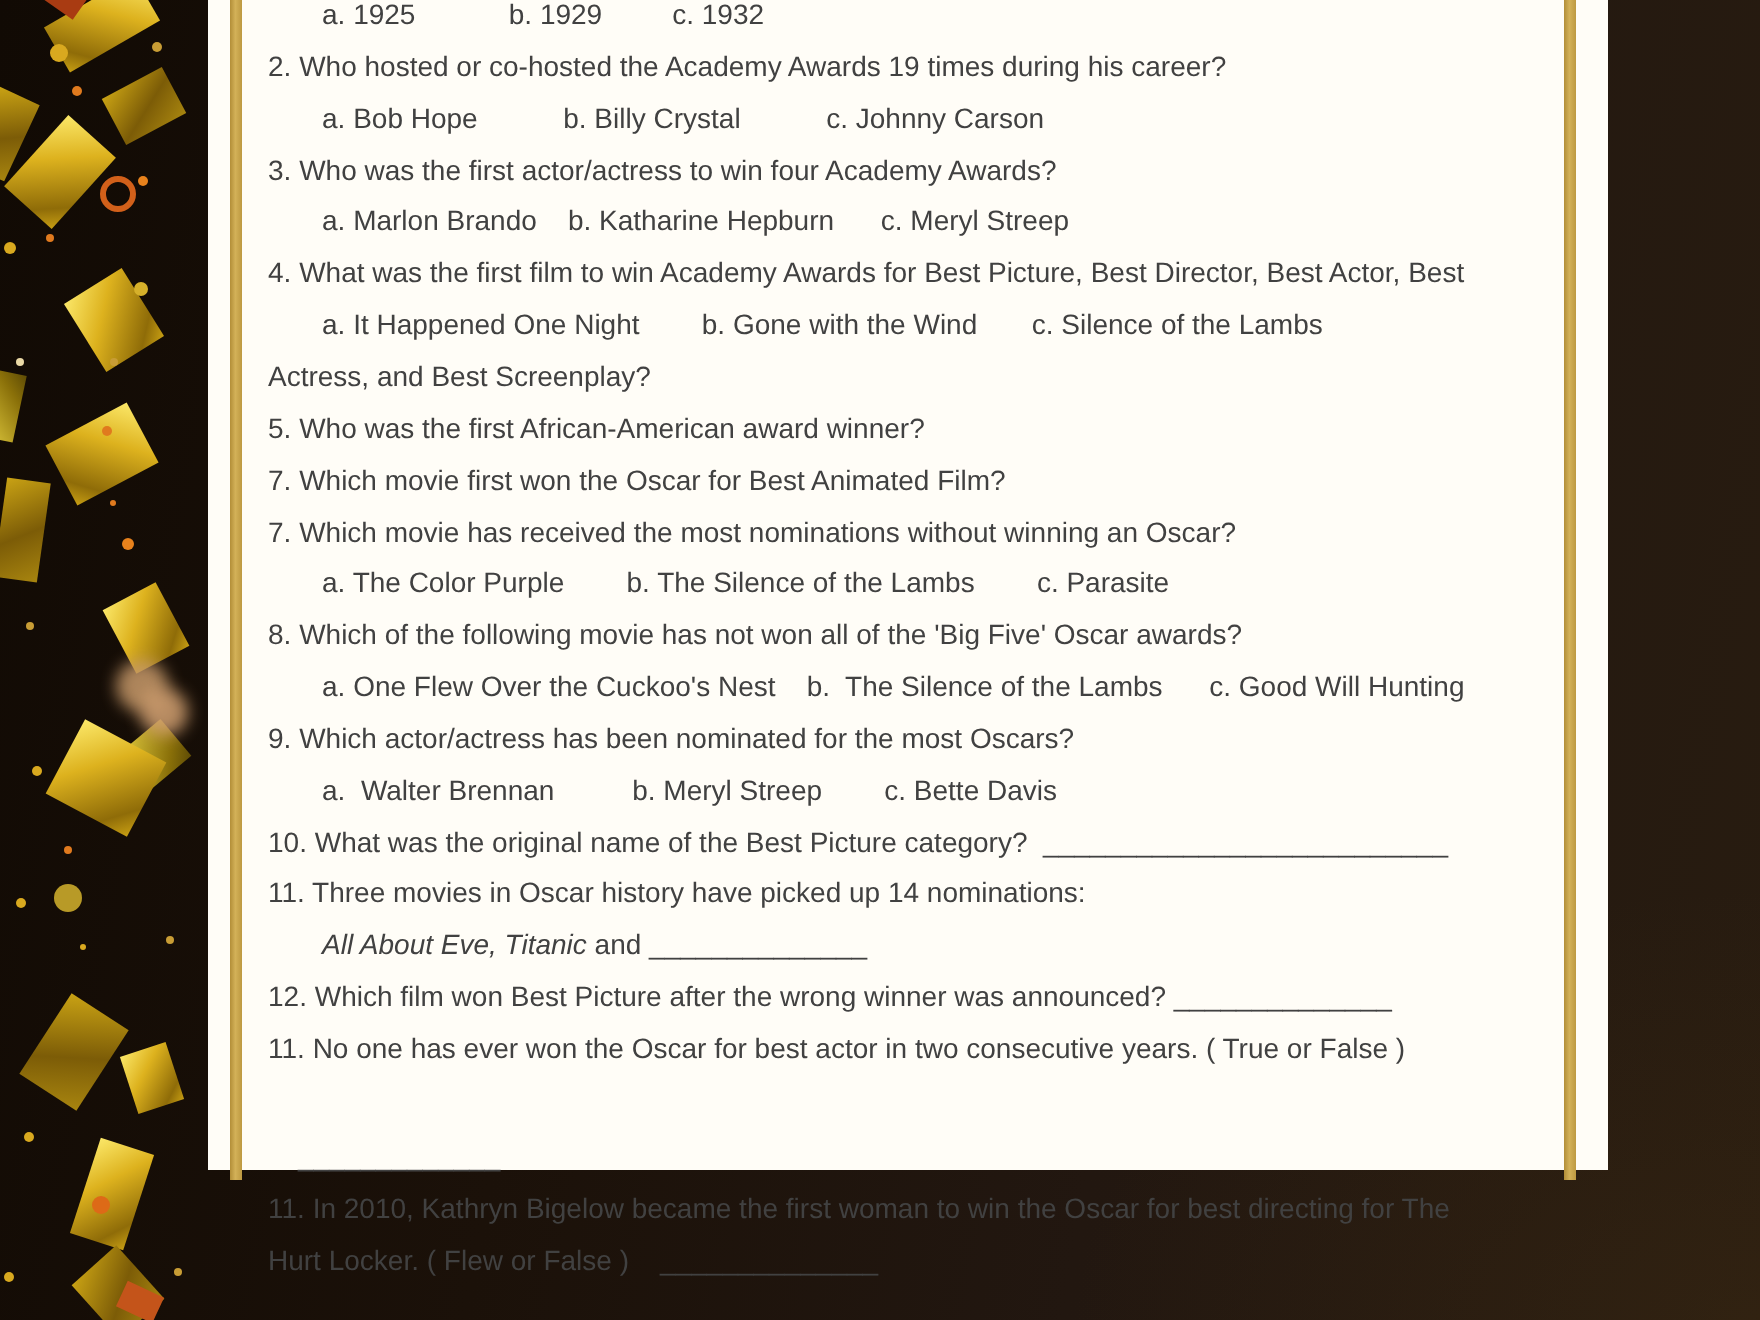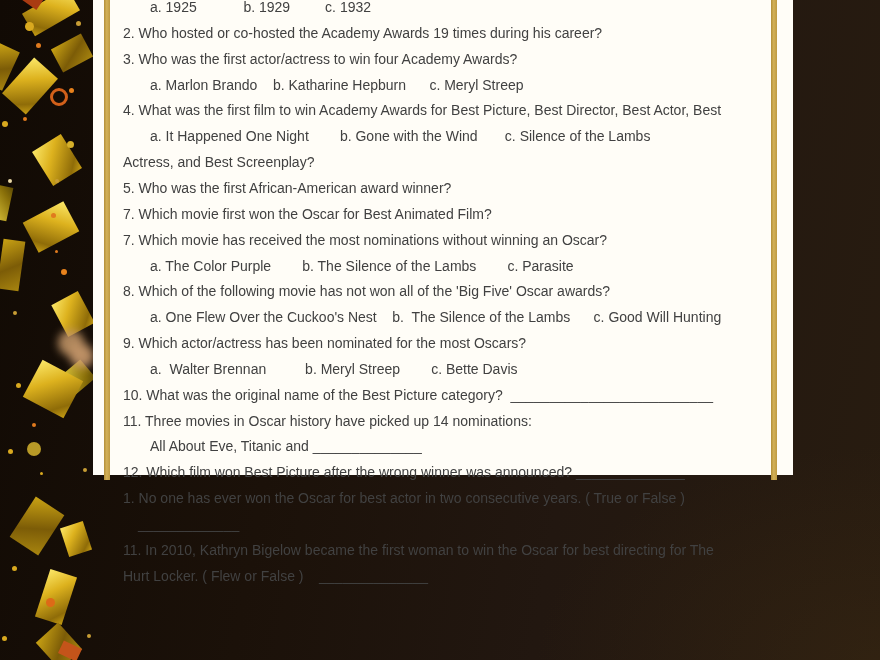--- a/index.html
+++ b/index.html
@@ -12,32 +12,32 @@
   .cf-rect{position:absolute;}
   .va{background:linear-gradient(135deg,#f9e express 0%);}
   .cf-rect.va{background:linear-gradient(135deg,#f9e express);}
   
   .cf-rect.va{background:linear-gradient(135deg,#fbe768 0%,#ddb21e 38%,#8f6c08 82%,#c79e13 100%);}
   .cf-rect.vb{background:linear-gradient(150deg,#c9a214 0%,#7c5c07 55%,#a8850f 100%);}
   .cf-rect.vc{background:linear-gradient(45deg,#e0ca3e 0%,#8a7009 70%,#5f4c05 100%);}
   .cf-dot{position:absolute;border-radius:50%;}
   .cf-dot.ring{background:transparent !important;border:3px solid #d2601a;}
   .cf-dot.soft{filter:blur(4px);opacity:.85;}
-  .paper{position:absolute;left:93px;top:0;width:700px;height:475px;background:#fffdf7;z-index:2;}
+  .paper{position:absolute;left:104px;top:0;width:700px;height:585px;background:#fffdf7;z-index:2;}
   .gold-line{position:absolute;top:-5px;bottom:-5px;width:6px;
     background:linear-gradient(to right,#b28e38,#d3b158 45%,#bd9941);}
   .gold-line.left{left:11px;}
   .gold-line.right{left:678px;}
   .content{position:absolute;left:30px;top:-4.9px;width:648px;color:#414141;
     font-size:14px;line-height:25.85px;}
   .line{white-space:pre;height:25.85px;}
   .line.q{padding-left:0;}
   .line.opt{padding-left:27px;}
-  .line.half{padding-left:15px;}
-  .it{}
+  .line.half{padding-left:15px;margin-top:28px;}
+  .it{font-style:italic;}
 </style>
 </head>
 <body>
 
 <div class="stage">
   <div class="confetti" id="confetti">
       <div class="cf-rect va" style="left: 38px; top: -14px; width: 26px; height: 52px; transform: rotate(60deg);"></div>
       <div class="cf-rect" style="left: 24px; top: -8px; width: 18px; height: 14px; transform: rotate(35deg); background: rgb(169, 59, 18);"></div>
       <div class="cf-rect vb" style="left: 55px; top: 40px; width: 34px; height: 26px; transform: rotate(-28deg);"></div>
       <div class="cf-rect vb" style="left: -10px; top: 46px; width: 22px; height: 42px; transform: rotate(25deg);"></div>
@@ -80,36 +80,37 @@
       <div class="cf-dot" style="left: 46px; top: 598px; width: 9px; height: 9px; background: rgb(221, 106, 23);"></div>
       <div class="cf-dot" style="left: 2px; top: 636px; width: 5px; height: 5px; background: rgb(217, 169, 31);"></div>
       <div class="cf-dot" style="left: 87px; top: 634px; width: 4px; height: 4px; background: rgb(200, 157, 53);"></div>
     </div>
   <div class="paper">
     <div class="gold-line left"></div>
     <div class="gold-line right"></div>
     <div class="content" id="quiz-lines">
         <div class="line opt"><span>a. 1925            b. 1929         c. 1932</span></div>
         <div class="line q"><span>2. Who hosted or co-hosted the Academy Awards 19 times during his career?</span></div>
+        <div class="line opt"><span>a. Bob Hope           b. Billy Crystal           c. Johnny Carson</span></div>
         <div class="line q"><span>3. Who was the first actor/actress to win four Academy Awards?</span></div>
         <div class="line opt"><span>a. Marlon Brando    b. Katharine Hepburn      c. Meryl Streep</span></div>
         <div class="line q"><span>4. What was the first film to win Academy Awards for Best Picture, Best Director, Best Actor, Best</span></div>
         <div class="line opt"><span>a. It Happened One Night        b. Gone with the Wind       c. Silence of the Lambs</span></div>
         <div class="line q"><span>Actress, and Best Screenplay?</span></div>
         <div class="line q"><span>5. Who was the first African-American award winner?</span></div>
         <div class="line q"><span>7. Which movie first won the Oscar for Best Animated Film?</span></div>
         <div class="line q"><span>7. Which movie has received the most nominations without winning an Oscar?</span></div>
         <div class="line opt"><span>a. The Color Purple        b. The Silence of the Lambs        c. Parasite</span></div>
         <div class="line q"><span>8. Which of the following movie has not won all of the 'Big Five' Oscar awards?</span></div>
         <div class="line opt"><span>a. One Flew Over the Cuckoo's Nest    b.  The Silence of the Lambs      c. Good Will Hunting</span></div>
         <div class="line q"><span>9. Which actor/actress has been nominated for the most Oscars?</span></div>
         <div class="line opt"><span>a.  Walter Brennan          b. Meryl Streep        c. Bette Davis</span></div>
         <div class="line q"><span>10. What was the original name of the Best Picture category?  __________________________</span></div>
         <div class="line q"><span>11. Three movies in Oscar history have picked up 14 nominations:</span></div>
         <div class="line opt"><span class="it">All About Eve, Titanic</span><span> and ______________</span></div>
         <div class="line q"><span>12. Which film won Best Picture after the wrong winner was announced? ______________</span></div>
-        <div class="line q"><span>1. No one has ever won the Oscar for best actor in two consecutive years. ( True or False )</span></div>
+        <div class="line q"><span>11. No one has ever won the Oscar for best actor in two consecutive years. ( True or False )</span></div>
         <div class="line half"><span>_____________</span></div>
         <div class="line q"><span>11. In 2010, Kathryn Bigelow became the first woman to win the Oscar for best directing for The</span></div>
         <div class="line q"><span>Hurt Locker. ( Flew or False )    ______________</span></div>
       </div>
   </div>
 </div>
 
 </body></html>

